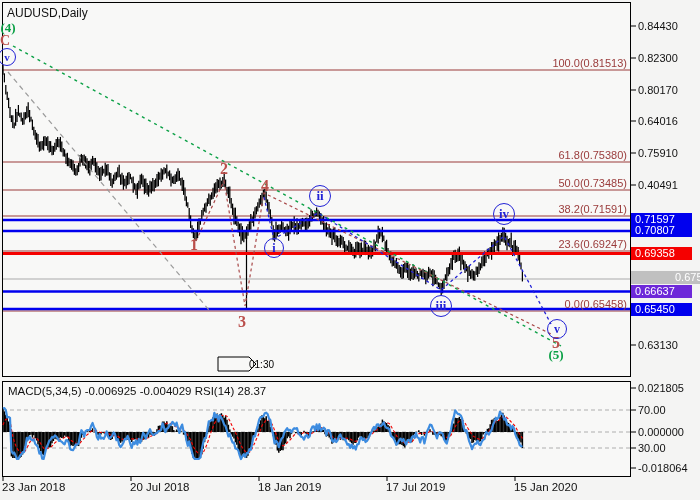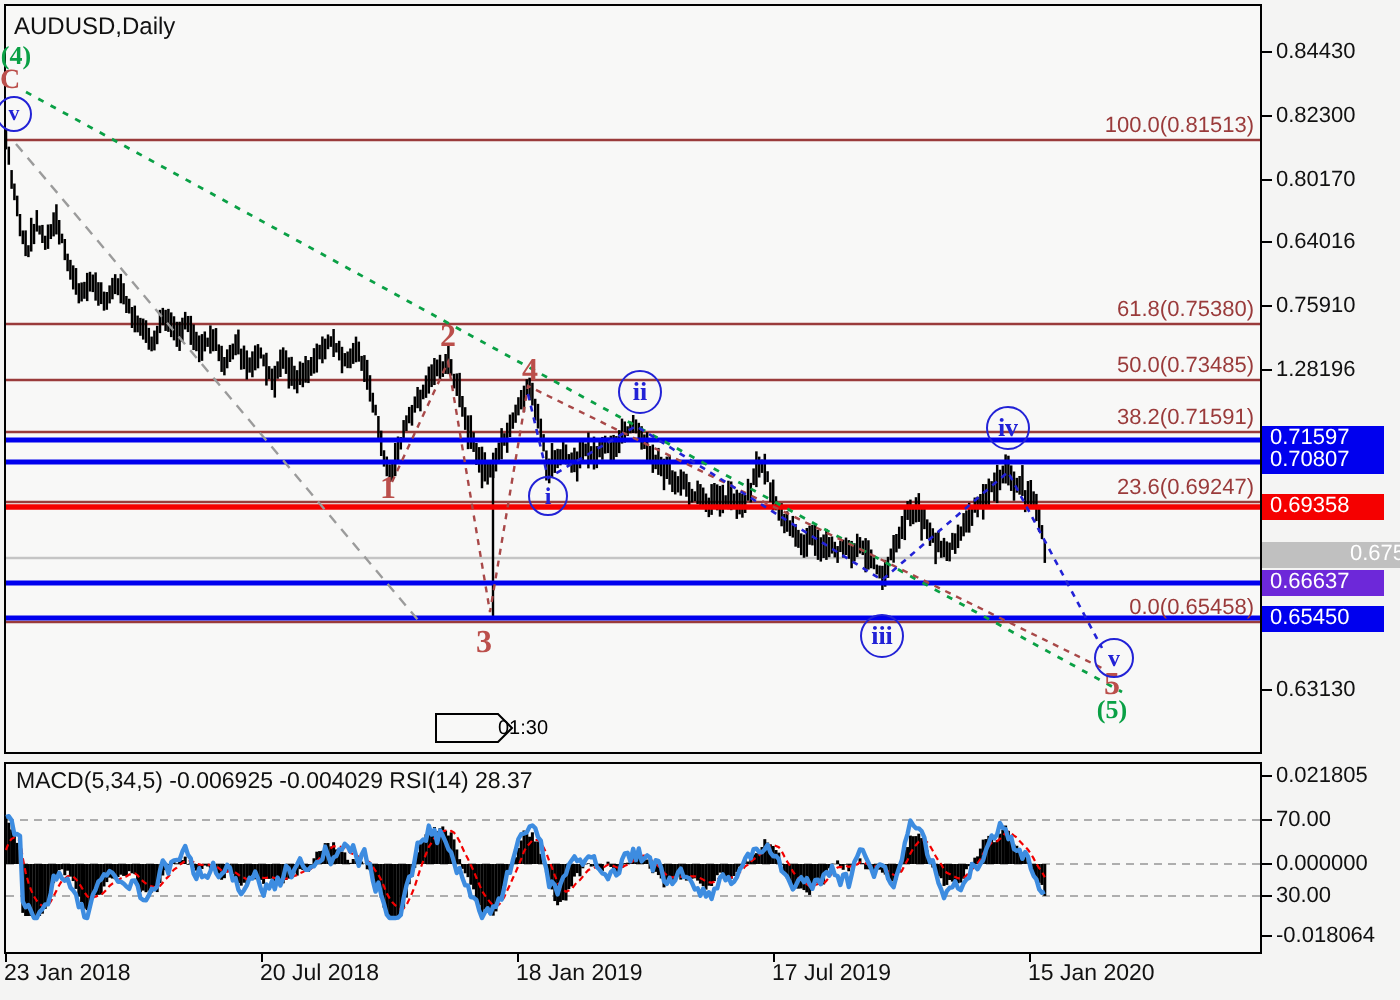--- a/index.html
+++ b/index.html
@@ -824,21 +824,21 @@
     </svg>
   <div id="overlay">
       <div class="abs tagtext" style="left: 221px; top: 359px; padding-left: 28px;">01:30</div>
       <div class="abs " style="left: 632px; top: 0px; width: 68px; height: 478px;"></div>
       <div class="abs " style="left: 0px; top: 478px; width: 632px; height: 22px;"></div>
       <div class="abs axlab" style="left: 638px; top: 20px; color: rgb(17, 17, 17);">0.84430</div>
       <div class="abs axlab" style="left: 638px; top: 52px; color: rgb(17, 17, 17);">0.82300</div>
       <div class="abs axlab" style="left: 638px; top: 84px; color: rgb(17, 17, 17);">0.80170</div>
       <div class="abs axlab" style="left: 638px; top: 115px; color: rgb(17, 17, 17);">0.64016</div>
       <div class="abs axlab" style="left: 638px; top: 147px; color: rgb(17, 17, 17);">0.75910</div>
-      <div class="abs axlab" style="left: 638px; top: 179px; color: rgb(17, 17, 17);">1.28196</div>
+      <div class="abs axlab" style="left: 638px; top: 179px; color: rgb(17, 17, 17);">0.40491</div>
       <div class="abs axlab" style="left: 638px; top: 339px; color: rgb(17, 17, 17);">0.63130</div>
       <div class="abs axlab" style="left: 638px; top: 382px; color: rgb(17, 17, 17);">0.021805</div>
       <div class="abs axlab" style="left: 638px; top: 404px; color: rgb(17, 17, 17);">70.00</div>
       <div class="abs axlab" style="left: 638px; top: 426px; color: rgb(17, 17, 17);">0.000000</div>
       <div class="abs axlab" style="left: 638px; top: 442px; color: rgb(17, 17, 17); text-align: right;">30.00</div>
       <div class="abs axlab" style="left: 638px; top: 462px; color: rgb(17, 17, 17);">-0.018064</div>
       <div class="abs datelab" style="left: 2px; top: 481px; color: rgb(17, 17, 17);">23 Jan 2018</div>
       <div class="abs datelab" style="left: 130px; top: 481px; color: rgb(17, 17, 17);">20 Jul 2018</div>
       <div class="abs datelab" style="left: 258px; top: 481px; color: rgb(17, 17, 17);">18 Jan 2019</div>
       <div class="abs datelab" style="left: 386px; top: 481px; color: rgb(17, 17, 17);">17 Jul 2019</div>
@@ -859,19 +859,19 @@
       <div class="abs wave" style="left: 224px; top: 169px; font-size: 16px; color: rgb(187, 79, 75);">2</div>
       <div class="abs wave" style="left: 242px; top: 322px; font-size: 16px; color: rgb(187, 79, 75);">3</div>
       <div class="abs wave" style="left: 265px; top: 186px; font-size: 16px; color: rgb(187, 79, 75);">4</div>
       <div class="abs wave" style="left: 556px; top: 343px; font-size: 16px; color: rgb(187, 79, 75);">5</div>
       <div class="abs wave" style="left: 5px; top: 41px; font-size: 14px; color: rgb(187, 79, 75);">C</div>
       <div class="abs wave" style="left: 8px; top: 28px; font-size: 13px; color: rgb(10, 160, 69);">(4)</div>
       <div class="abs wave" style="left: 556px; top: 355px; font-size: 13px; color: rgb(10, 160, 69);">(5)</div>
       <div class="abs circ" style="left: 7px; top: 57px; width: 16px; height: 16px; border: 1.4px solid rgb(34, 34, 214); font-size: 11px; color: rgb(34, 34, 214);">v</div>
       <div class="abs circ" style="left: 274px; top: 248px; width: 18px; height: 18px; border: 1.4px solid rgb(34, 34, 214); font-size: 12px; color: rgb(34, 34, 214);">i</div>
       <div class="abs circ" style="left: 320px; top: 196px; width: 20px; height: 20px; border: 1.4px solid rgb(34, 34, 214); font-size: 13px; color: rgb(34, 34, 214);">ii</div>
-      <div class="abs circ" style="left: 441px; top: 306px; width: 20px; height: 20px; border: 1.4px solid rgb(34, 34, 214); font-size: 13px; color: rgb(34, 34, 214); margin-top: 12px;">iii</div>
+      <div class="abs circ" style="left: 441px; top: 306px; width: 20px; height: 20px; border: 1.4px solid rgb(34, 34, 214); font-size: 13px; color: rgb(34, 34, 214);">iii</div>
       <div class="abs circ" style="left: 504px; top: 214px; width: 20px; height: 20px; border: 1.4px solid rgb(34, 34, 214); font-size: 13px; color: rgb(34, 34, 214);">iv</div>
       <div class="abs circ" style="left: 557px; top: 329px; width: 18px; height: 18px; border: 1.4px solid rgb(34, 34, 214); font-size: 12px; color: rgb(34, 34, 214);">v</div>
     </div>
   <div class="symbol">AUDUSD,Daily</div>
   <div class="macdlab">MACD(5,34,5) -0.006925 -0.004029 RSI(14) 28.37</div>
 </div>
 
 </body></html>

